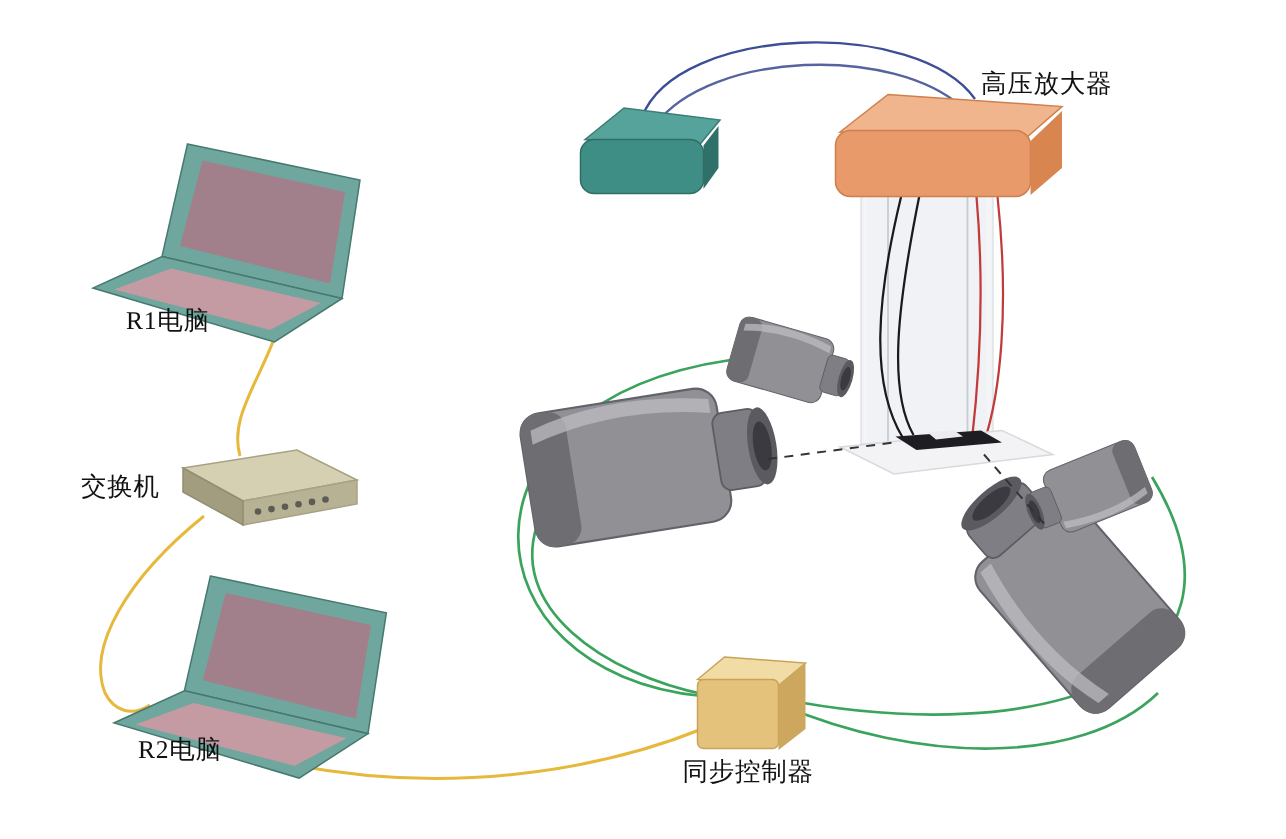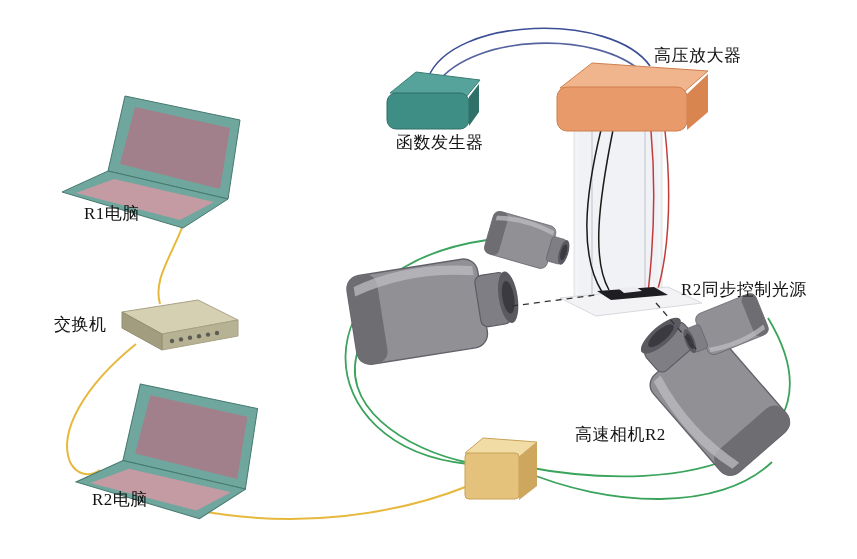--- a/index.html
+++ b/index.html
@@ -119,20 +119,18 @@
   <use href="#cam" transform="translate(489,231) rotate(16) scale(0.58)"></use>
   <use href="#cam" transform="translate(762,312) rotate(158) scale(0.58)"></use>
 
   <g fill="none" stroke="#333333" stroke-width="1.3" stroke-dasharray="6,5">
     <path d="M512,306 L596,295"></path>
     <path d="M656,303 L696,349"></path>
   </g>
 </svg>
 
 <div class="lbl" style="left:654px;top:44px">高压放大器</div>
-<div class="lbl" style="left:396px;top:131px">函数发生器</div>
 <div class="lbl" style="left:84px;top:202px">R1电脑</div>
 <div class="lbl" style="left:54px;top:313px">交换机</div>
 <div class="lbl" style="left:92px;top:488px">R2电脑</div>
-<div class="lbl" style="left:681px;top:278px">R2同步控制光源</div>
-<div class="lbl" style="left:575px;top:423px">高速相机R2</div>
+<div class="lbl" style="left:455px;top:503px">同步控制器</div>
 
 </div>
 
 </body></html>

